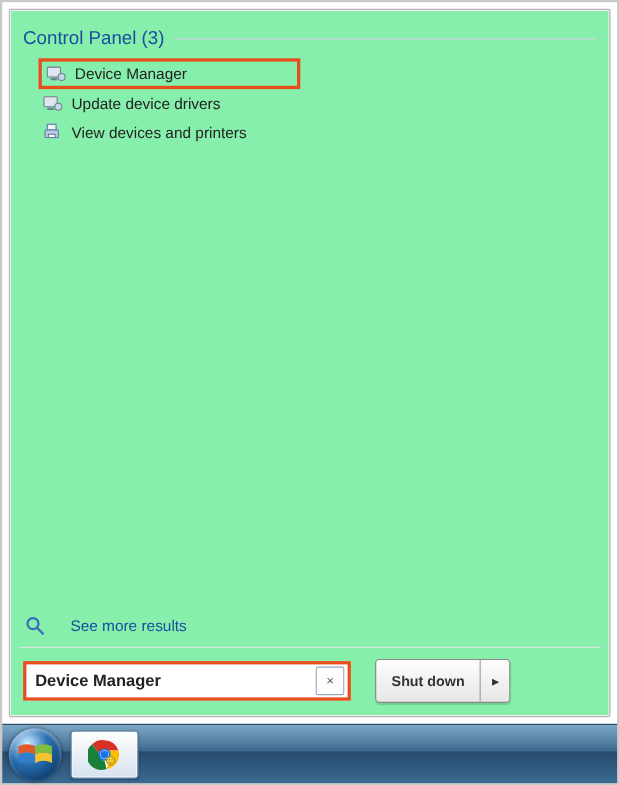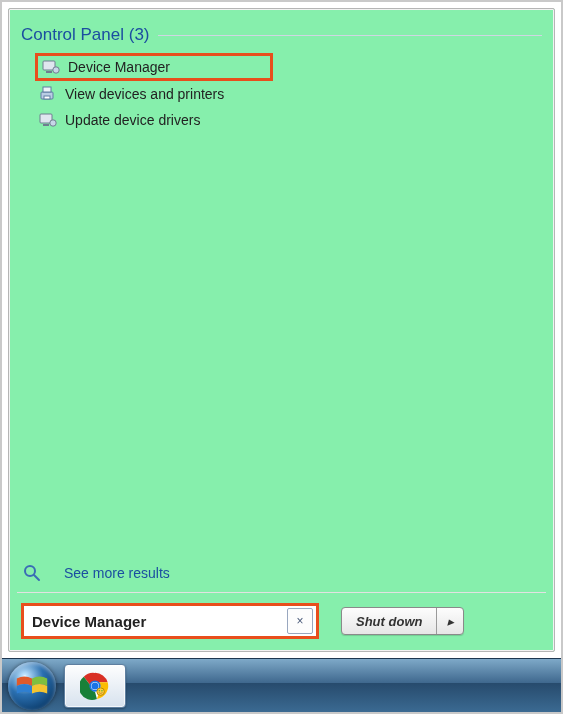--- a/index.html
+++ b/index.html
@@ -111,27 +111,26 @@
     border:1px solid #99a7bf;
     border-radius:2px;
     display:flex; align-items:center; justify-content:center;
     margin-right:3px;
     color:#4a5a7a;
     font-size:12px;
     background:#fdfdfd;
   }
   .shutdown-group {
     display:flex;
-    height:28px;
+    height:40px;
     border:1px solid #8a8a8a;
     border-radius:4px;
     overflow:hidden;
     background: linear-gradient(#fdfdfd,#e6e6e6);
     box-shadow:0 1px 1px rgba(0,0,0,0.15);
-    font-style:italic;
   }
   .shutdown-btn {
     padding:0 14px;
     display:flex; align-items:center;
     font-size:13px; font-weight:600; color:#333;
     border-right:1px solid #9a9a9a;
   }
   .shutdown-arrow {
     width:26px; display:flex; align-items:center; justify-content:center;
     color:#333;
@@ -186,37 +185,37 @@
               <circle cx="14" cy="12" r="3.2" fill="#c7d6e8" stroke="#6f7d90"></circle>
             </svg>
         </span>
         <span class="label">Device Manager</span>
       </div>
     </div>
 
     <div class="result-item">
       <span class="icon">
         <svg viewBox="0 0 18 18">
+            <rect x="1" y="3" width="12" height="9" rx="1" fill="#dfe6ef" stroke="#6f7d90"></rect>
+            <rect x="4" y="13" width="6" height="2" fill="#6f7d90"></rect>
+            <circle cx="14" cy="12" r="3.2" fill="#c7d6e8" stroke="#6f7d90"></circle>
+          </svg>
+      </span>
+      <span class="label">Update device drivers</span>
+    </div>
+
+    <div class="result-item">
+      <span class="icon">
+        <svg viewBox="0 0 18 18">
             <rect x="2" y="7" width="12" height="7" rx="1" fill="#b9cde4" stroke="#5f7da1"></rect>
             <rect x="4" y="2" width="8" height="5" fill="#edf3fa" stroke="#5f7da1"></rect>
             <rect x="5" y="11" width="6" height="3" fill="#fff" stroke="#5f7da1"></rect>
           </svg>
       </span>
       <span class="label">View devices and printers</span>
-    </div>
-
-    <div class="result-item">
-      <span class="icon">
-        <svg viewBox="0 0 18 18">
-            <rect x="1" y="3" width="12" height="9" rx="1" fill="#dfe6ef" stroke="#6f7d90"></rect>
-            <rect x="4" y="13" width="6" height="2" fill="#6f7d90"></rect>
-            <circle cx="14" cy="12" r="3.2" fill="#c7d6e8" stroke="#6f7d90"></circle>
-          </svg>
-      </span>
-      <span class="label">Update device drivers</span>
     </div>
 
   </div>
 
   <div class="spacer"></div>
 
   <div class="see-more">
     <span class="icon">
       <svg viewBox="0 0 18 18">
           <circle cx="7" cy="7" r="5" fill="none" stroke="#3a6cb5" stroke-width="2"></circle>

